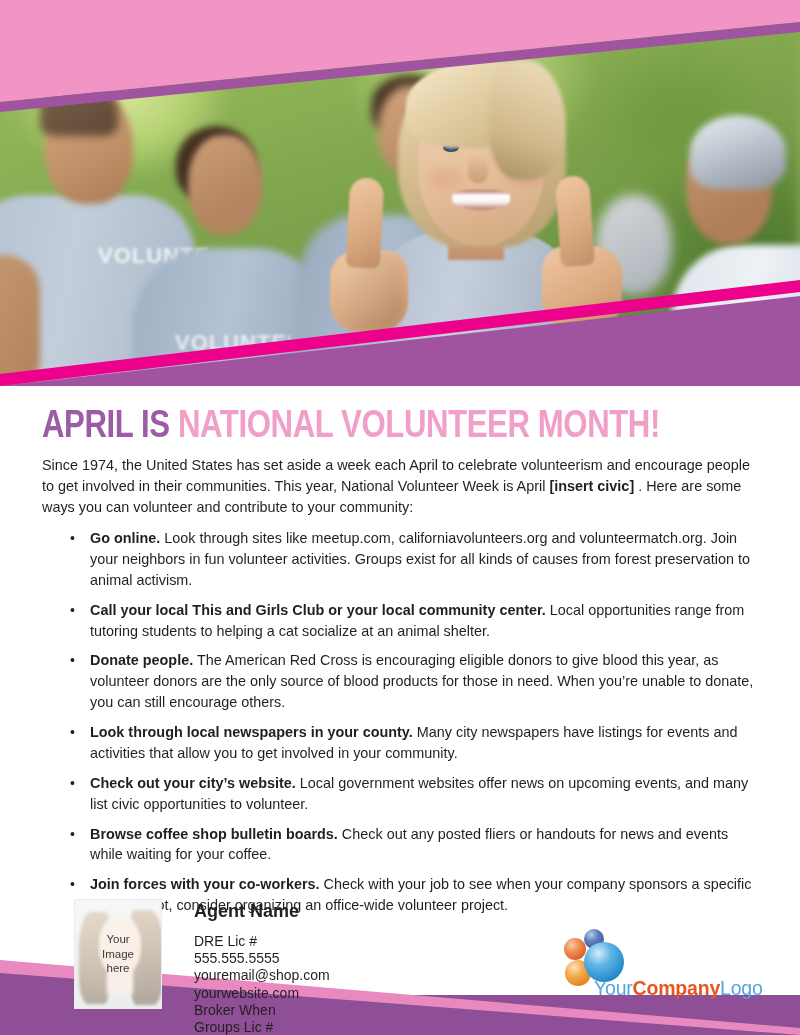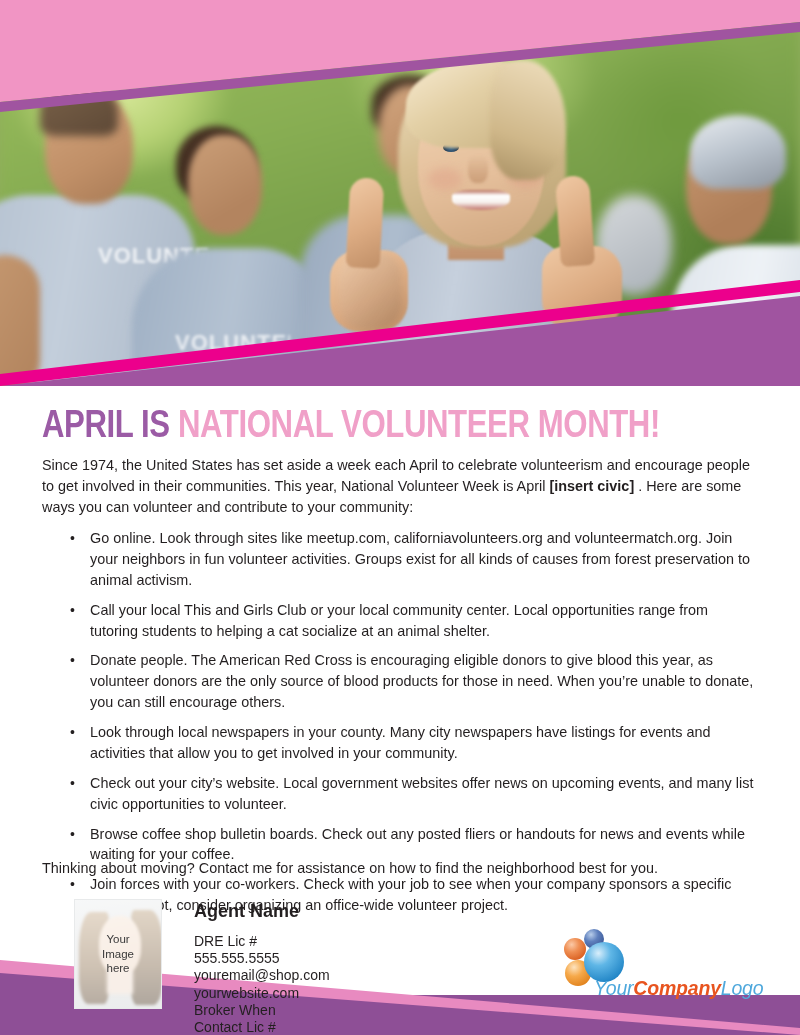--- a/index.html
+++ b/index.html
@@ -331,21 +331,21 @@
     padding-left: 48px;
     margin-bottom: 9px;
   }
   .bullets li .dot {
     position: absolute;
     left: 28px;
     top: 0;
     font-size: 14px;
     line-height: 1.45;
   }
-  .bullets li b { font-weight: 400; }
+  .bullets li b { font-weight: 700; }
 
   .closing {
     position: absolute;
     left: 42px; top: 860px;
     width: 712px;
     font-size: 14.4px;
     color: #231f20;
   }
 
   
@@ -424,21 +424,21 @@
   }
   .agent-line {
     font-size: 14px;
     line-height: 1.23;
   }
 
   
   .logo {
     position: absolute;
     left: 556px; top: 928px;
-    width: 190px; height: 74px; font-style: italic;
+    width: 190px; height: 74px;
   }
   .logo svg { display: block; }
   .logo-text {
     position: absolute;
     left: 38px; bottom: 2px;
     font-size: 19.5px;
     letter-spacing: -0.2px;
     white-space: nowrap;
   }
   .lt-your { color: #4fa8dc; }
@@ -537,21 +537,20 @@
     <li>
       <span class="dot">•</span>
       <b>Browse coffee shop bulletin boards.</b><span> Check out any posted fliers or handouts for news and events while waiting for your coffee.</span>
     </li>
     <li>
       <span class="dot">•</span>
       <b>Join forces with your co-workers.</b><span> Check with your job to see when your company sponsors a specific cause. If not, consider organizing an office-wide volunteer project.</span>
     </li>
   </ul>
 
-  <p class="closing">Thinking about moving? Contact me for assistance on how to find the neighborhood best for you.</p>
 
   <div class="footer-purple-2"></div>
   <div class="footer-pink"></div>
   <div class="footer-purple"></div>
 
   <div class="agent-photo">
     <div class="ap-hair-l"></div>
     <div class="ap-hair-r"></div>
     <div class="ap-face"></div>
     <div class="ap-neck"></div>
@@ -563,21 +562,21 @@
     </div>
   </div>
 
   <div class="agent-info">
     <div class="agent-name">Agent Name</div>
     <div class="agent-line">DRE Lic #</div>
     <div class="agent-line">555.555.5555</div>
     <div class="agent-line">youremail@shop.com</div>
     <div class="agent-line">yourwebsite.com</div>
     <div class="agent-line">Broker When</div>
-    <div class="agent-line">Contact Lic #</div>
+    <div class="agent-line">Groups Lic #</div>
   </div>
 
   <div class="logo">
     <svg width="190" height="58" viewBox="0 0 190 58">
       <defs>
         <radialGradient id="gOrangeSm" cx="35%" cy="30%" r="75%">
           <stop offset="0%" stop-color="#fbc9a6"></stop>
             <stop offset="45%" stop-color="#ef8f54"></stop>
             <stop offset="100%" stop-color="#d95f20"></stop>
         </radialGradient>

